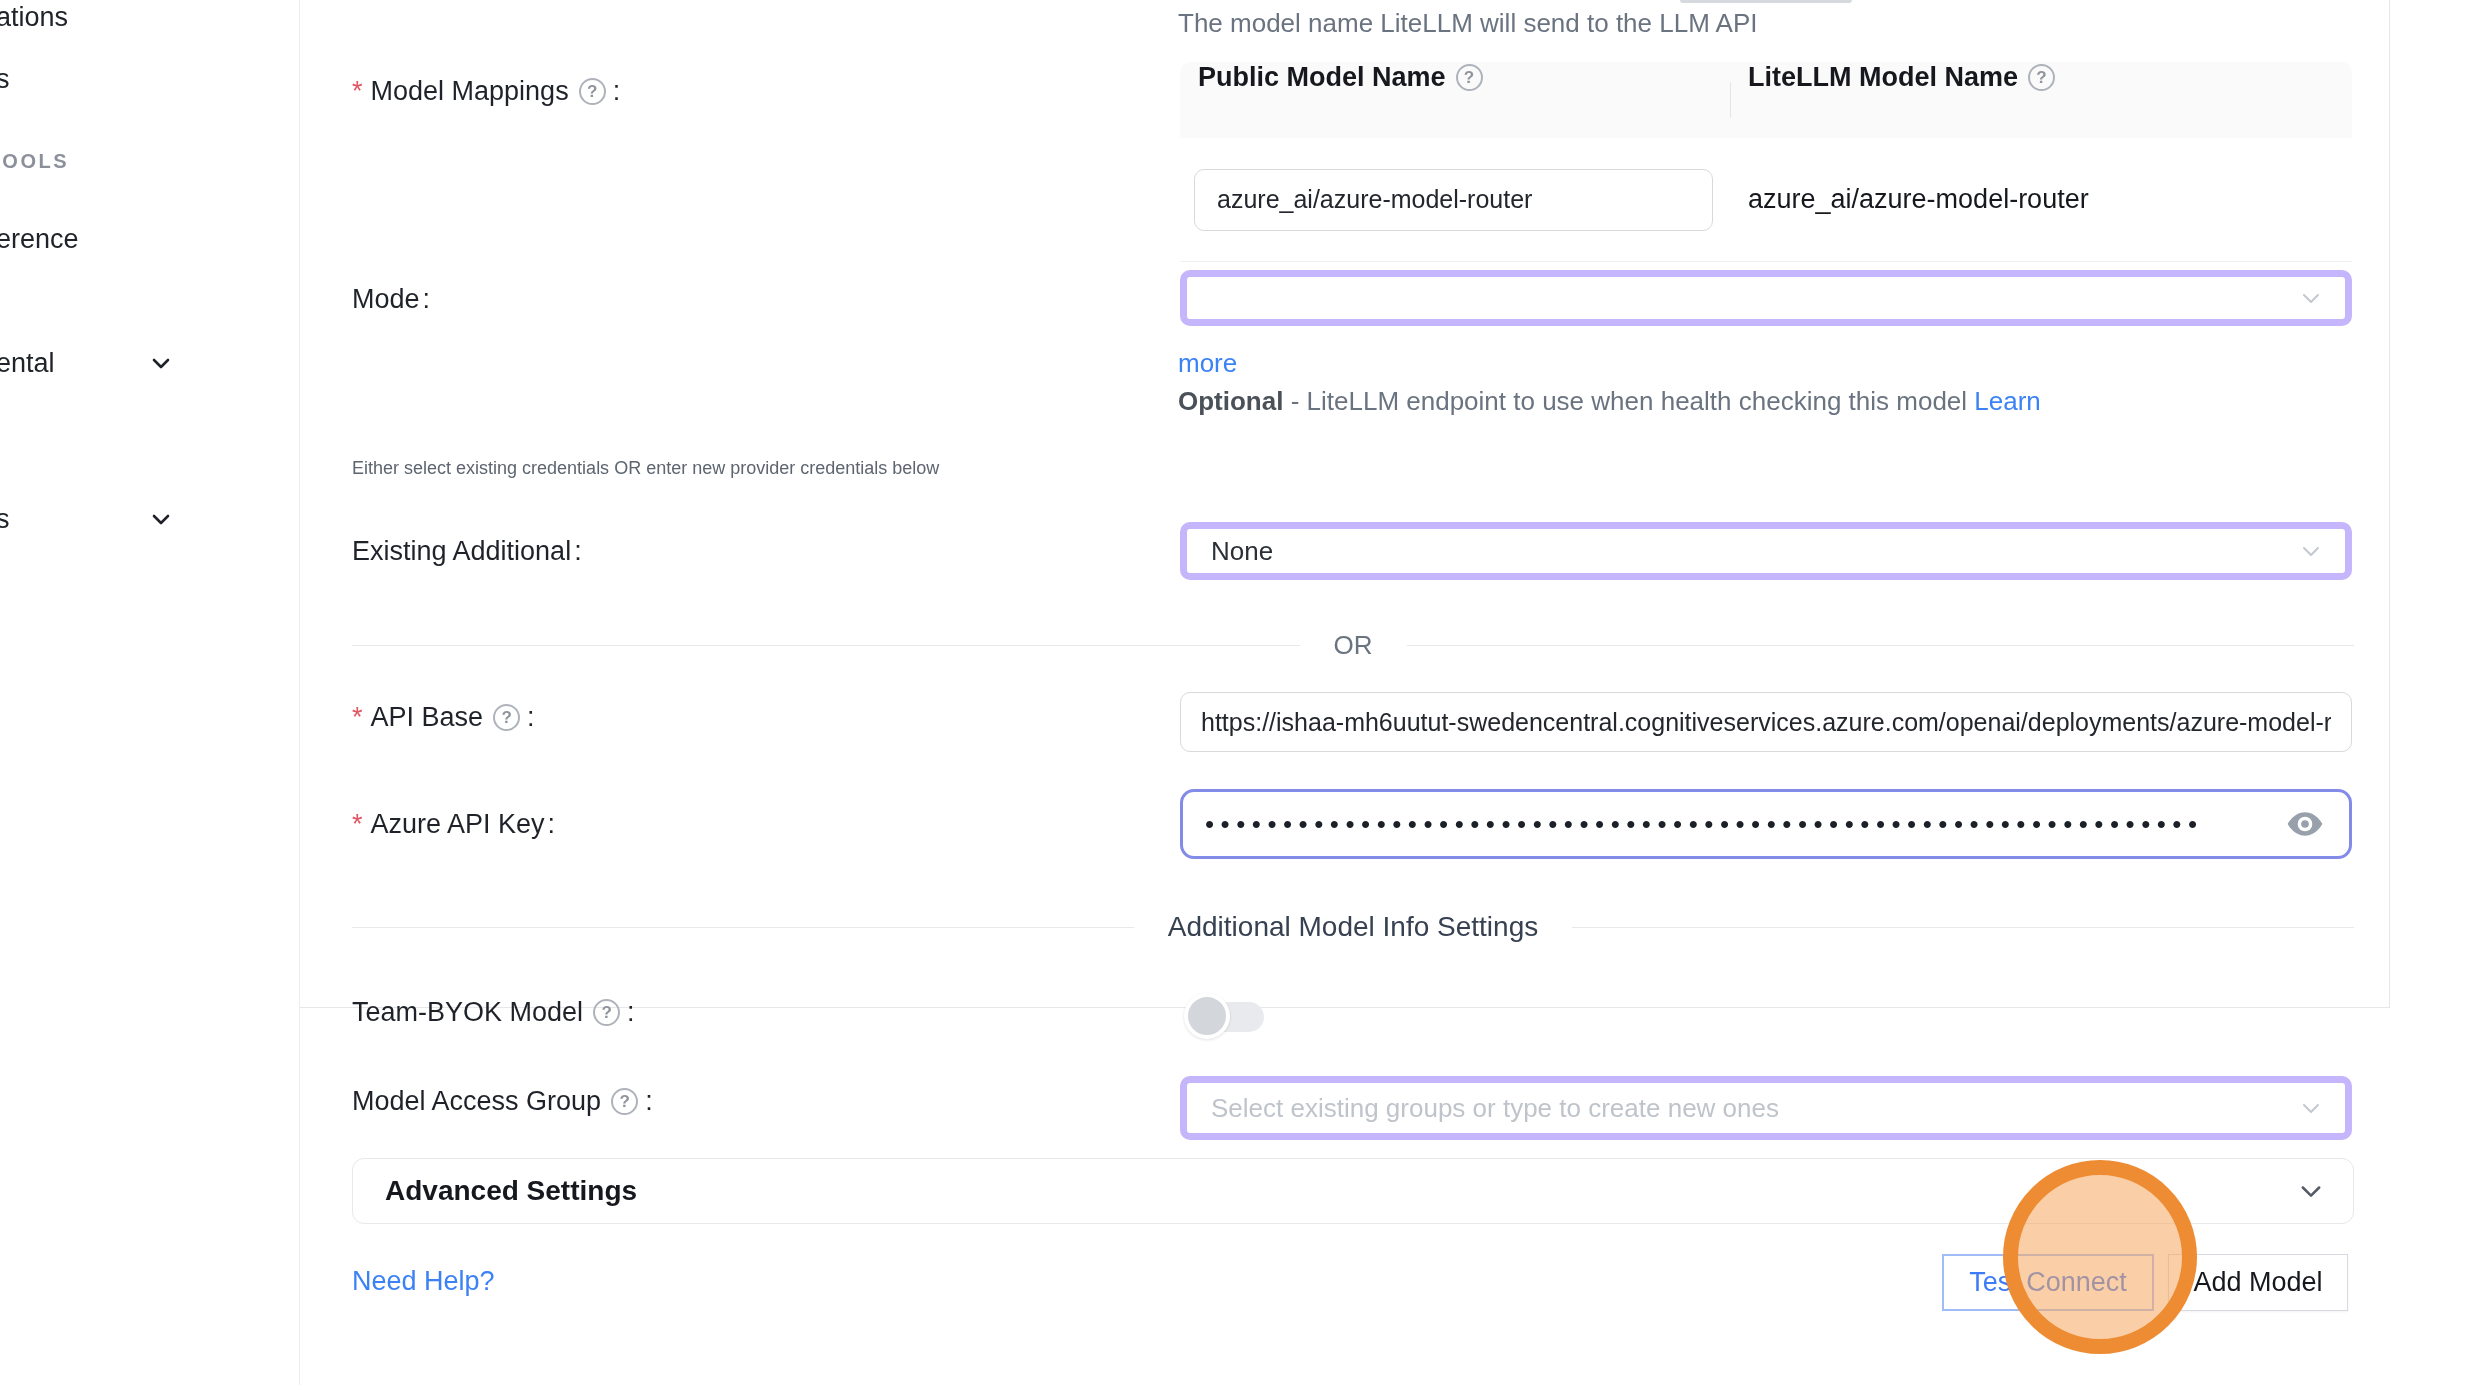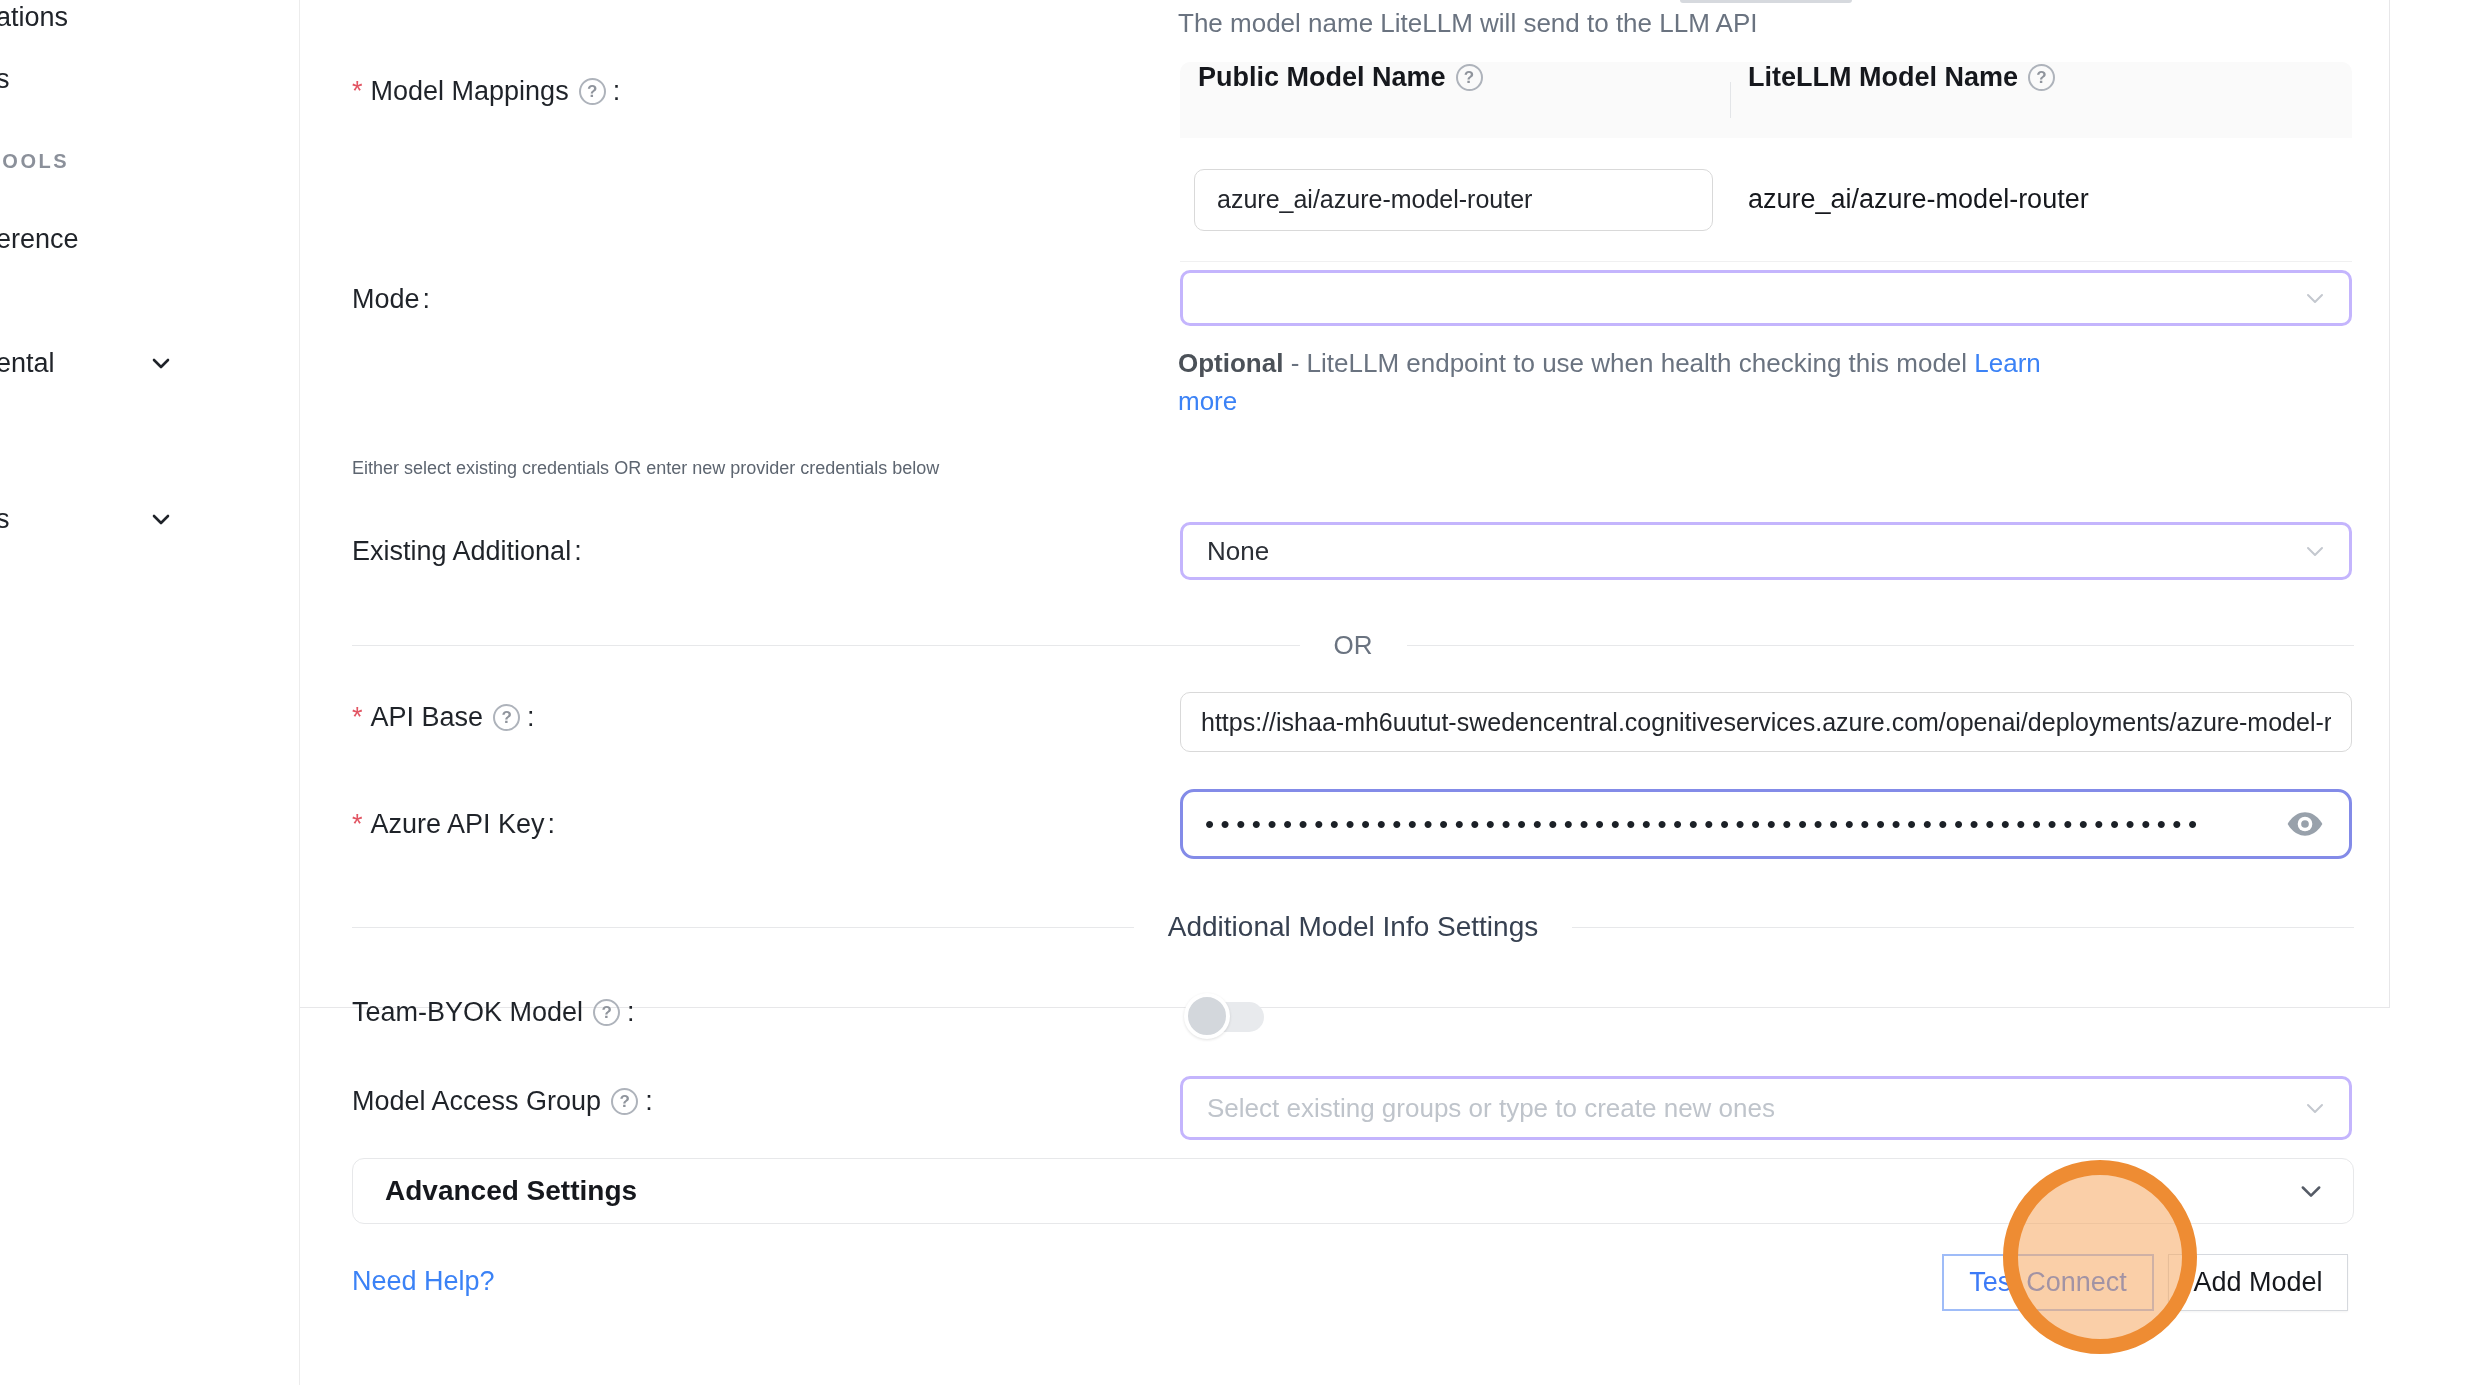--- a/index.html
+++ b/index.html
@@ -30,21 +30,21 @@
   .mt-hcell { display:flex; align-items:center; font-size:27px; font-weight:700; color:#16181d; padding-left:18px; }
   .mt-hcell.c1 { width:550px; }
   .mt-hcell.c2 { flex:1; }
   .mt-hdivider { position:absolute; left:550px; top:20px; width:1px; height:36px; background:#e3e5e8; }
   .mt-row { display:flex; align-items:center; height:124px; border-bottom:1px solid #f0f0f1; }
   .mt-cell1 { width:550px; padding-left:14px; }
   .mt-cell2 { flex:1; padding-left:18px; font-size:27px; color:#16181d; }
   .mt-input { width:519px; height:62px; border:1px solid #d9d9d9; border-radius:10px; font-family:"Liberation Sans",sans-serif; font-size:25px; color:#23262c; padding:0 22px; outline:none; background:#fff; }
 
   
-  .ctl { position:absolute; left:880px; width:1172px; background:#fff; border:3px solid #c4b5fd; border-radius:10px; display:flex; align-items:center; }
+  .ctl { position:absolute; left:880px; width:1172px; background:#fff; border:7px solid #c4b5fd; border-radius:10px; display:flex; align-items:center; }
   .ctl .val { font-size:26px; color:#2b2f36; padding-left:24px; }
   .ctl .ph { font-size:26px; color:#bfc4cb; padding-left:24px; }
   .ctl .chev { position:absolute; right:22px; top:50%; transform:translateY(-50%); }
 
   .opt-help { position:absolute; left:878px; top:344px; font-size:26px; color:#6a7380; line-height:38px; }
   .opt-help b { color:#4b5158; font-weight:700; }
   .link { color:#3b82f6; }
 
   .note-text { position:absolute; left:52px; top:458px; font-size:18px; color:#5d6570; }
 
@@ -136,24 +136,24 @@
       <span>Mode</span>
         <span class="colon">:</span>
     </div>
     <div class="ctl" style="top:270px; height:56px;">
       <span class="val"></span>
       <svg class="chev" width="24" height="24" viewBox="0 0 24 24">
           <polyline points="5,9 12,16 19,9" fill="none" stroke="#c4c8cf" stroke-width="2" stroke-linecap="round" stroke-linejoin="round"></polyline>
         </svg>
     </div>
     <div class="opt-help">
+      <div><span class="link">more</span></div>
       <div style="white-space:nowrap;">
         <b>Optional</b><span> - LiteLLM endpoint to use when health checking this model </span><span class="link">Learn</span>
       </div>
-      <div><span class="link">more</span></div>
     </div>
 
     <div class="note-text">Either select existing credentials OR enter new provider credentials below</div>
 
     <div class="form-label" style="top:536px;">
       <span>Existing Additional</span>
         <span class="colon">:</span>
     </div>
     <div class="ctl" style="top:522px; height:58px;">
       <span class="val">None</span>

